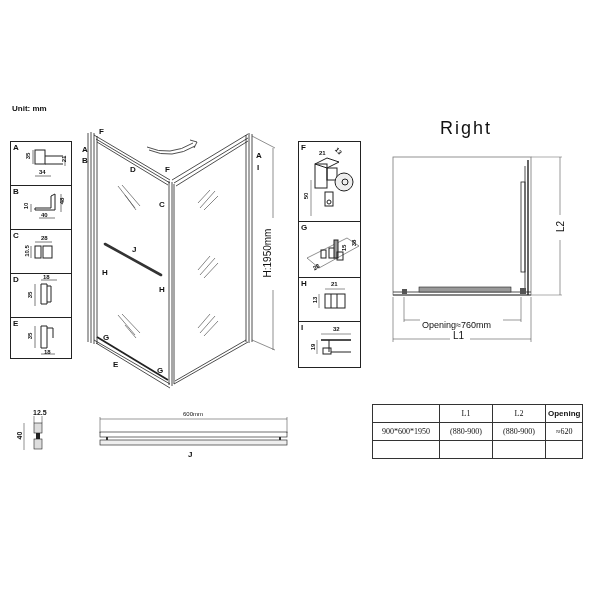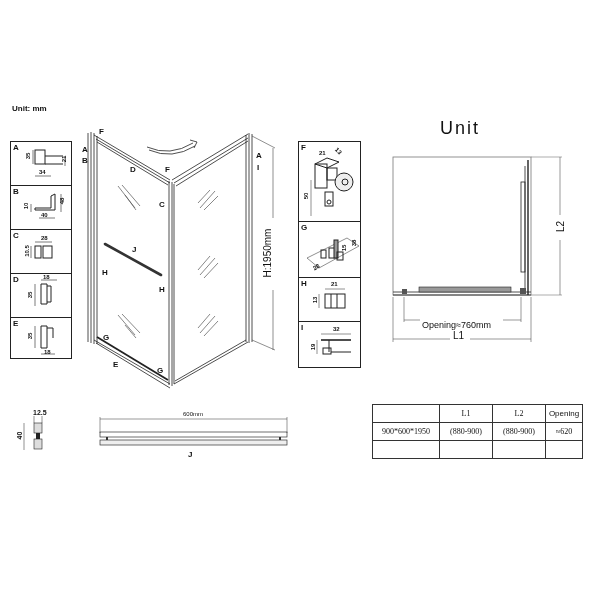--- a/index.html
+++ b/index.html
@@ -10,21 +10,21 @@
   .unit { position:absolute; left:12px; top:104px; font-size:8px; font-weight:bold; }
   .panel { position:absolute; border:1px solid #222; box-sizing:border-box; background:#fff; }
   .panel .cell { position:absolute; left:0; right:0; border-bottom:1px solid #222; box-sizing:border-box; }
   .panel .cell:last-child { border-bottom:none; }
   .cell-letter { position:absolute; left:2px; top:1px; font-size:8px; font-weight:bold; }
   .dim { position:absolute; font-size:6px; font-weight:bold; }
   .rot { transform:rotate(-90deg); transform-origin:center; }
   .title-right { position:absolute; left:440px; top:118px; font-size:18px; letter-spacing:2px; font-weight:normal; }
   table.spec { position:absolute; left:372px; top:404px; border-collapse:collapse; font-family:"Liberation Serif", serif; font-size:8px; }
   table.spec td { border:1px solid #333; height:17px; padding:0 2px; text-align:center; white-space:nowrap; }
-  table.spec td.hdr-open { font-family:"Liberation Sans", sans-serif; font-weight:normal; font-size:8px; }
+  table.spec td.hdr-open { font-family:"Liberation Sans", sans-serif; font-weight:bold; font-size:8px; }
   svg { position:absolute; overflow:visible; }
 </style>
 </head>
 <body>
 
 <div class="unit">Unit: mm</div>
 
 <div class="panel" style="left:10px;top:141px;width:62px;height:218px;">
   <div class="cell" style="top:0;height:44px;">
     <span class="cell-letter">A</span>
@@ -228,21 +228,21 @@
       <rect x="24" y="26" width="8" height="6" fill="none" stroke="#222"></rect>
       <line x1="32" y1="30" x2="52" y2="30" stroke="#222"></line>
       <line x1="22" y1="12" x2="52" y2="12" stroke="#222" stroke-width="0.5"></line>
       <line x1="18" y1="18" x2="18" y2="32" stroke="#222" stroke-width="0.5"></line>
     </svg>
     <span class="dim" style="left:34px;top:4px;">32</span>
     <span class="dim rot" style="left:11px;top:22px;">19</span>
   </div>
 </div>
 
-<span class="title-right">Unit</span>
+<span class="title-right">Right</span>
 <svg width="600" height="600" style="left:0;top:0;">
   <rect x="393" y="157" width="138" height="138" fill="none" stroke="#777" stroke-width="0.8"></rect>
   <line x1="531" y1="157" x2="562" y2="157" stroke="#777" stroke-width="0.6"></line>
   <line x1="531" y1="295" x2="562" y2="295" stroke="#777" stroke-width="0.6"></line>
   <line x1="560" y1="157" x2="560" y2="215" stroke="#555" stroke-width="0.6"></line>
   <line x1="560" y1="240" x2="560" y2="295" stroke="#555" stroke-width="0.6"></line>
 
   <line x1="528" y1="160" x2="528" y2="295" stroke="#222" stroke-width="1.4"></line>
   <line x1="525" y1="166" x2="525" y2="293" stroke="#222" stroke-width="0.8"></line>
   <rect x="521" y="182" width="4" height="90" fill="none" stroke="#222" stroke-width="0.8"></rect>

